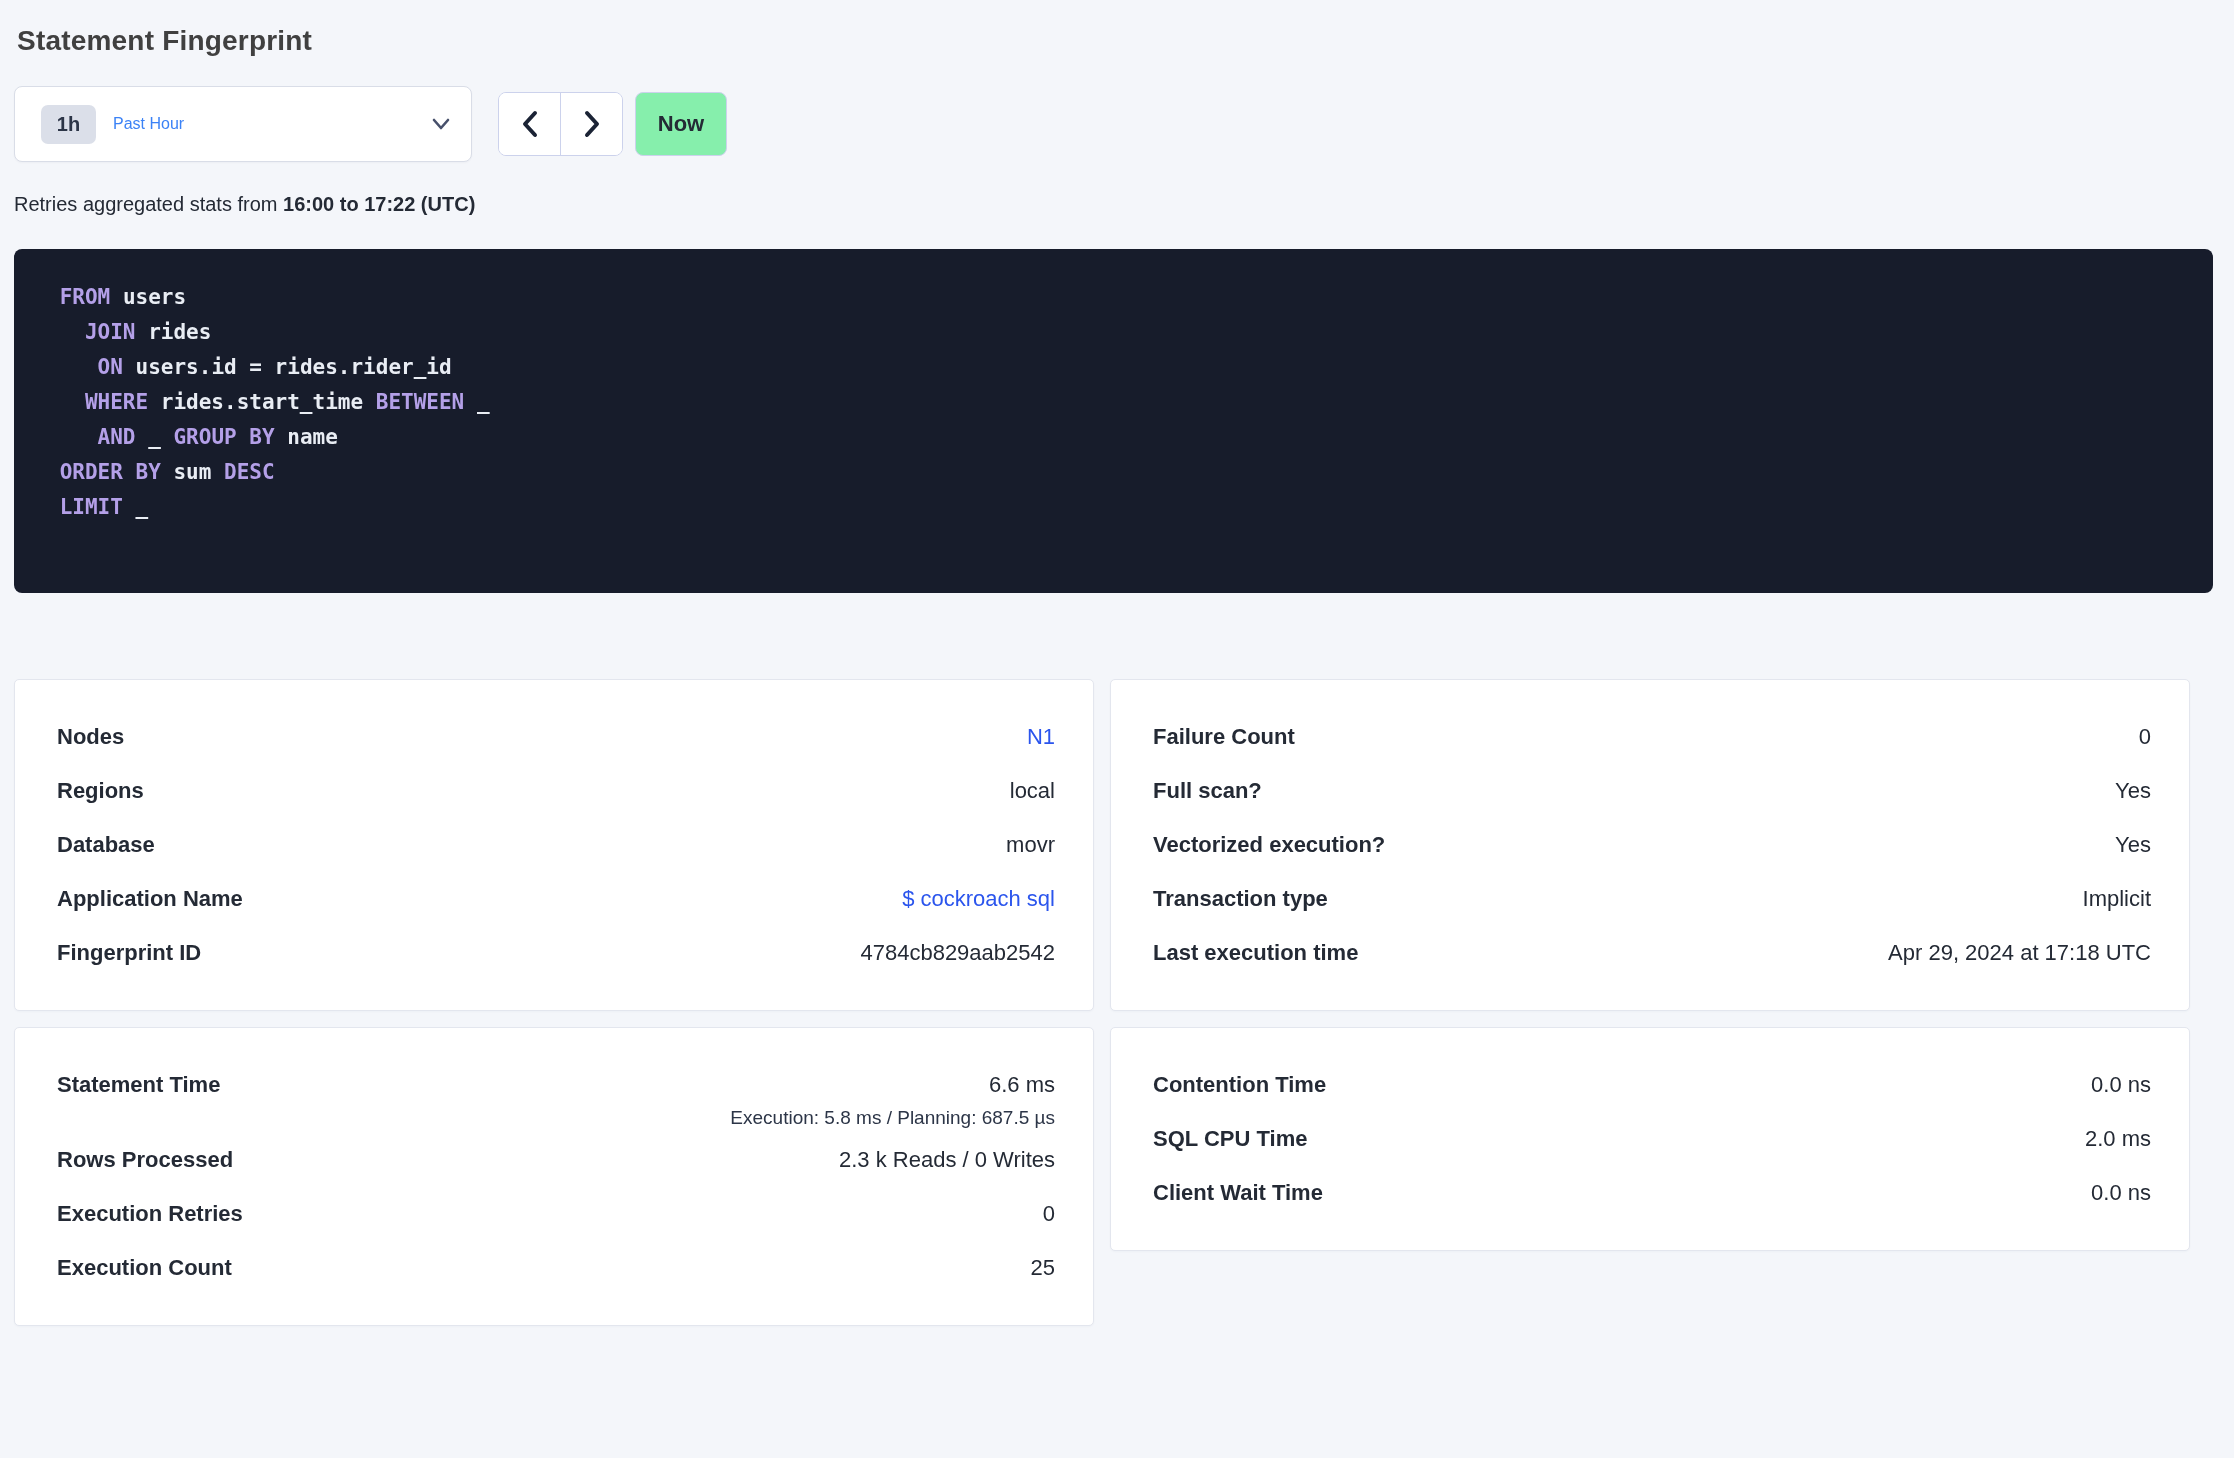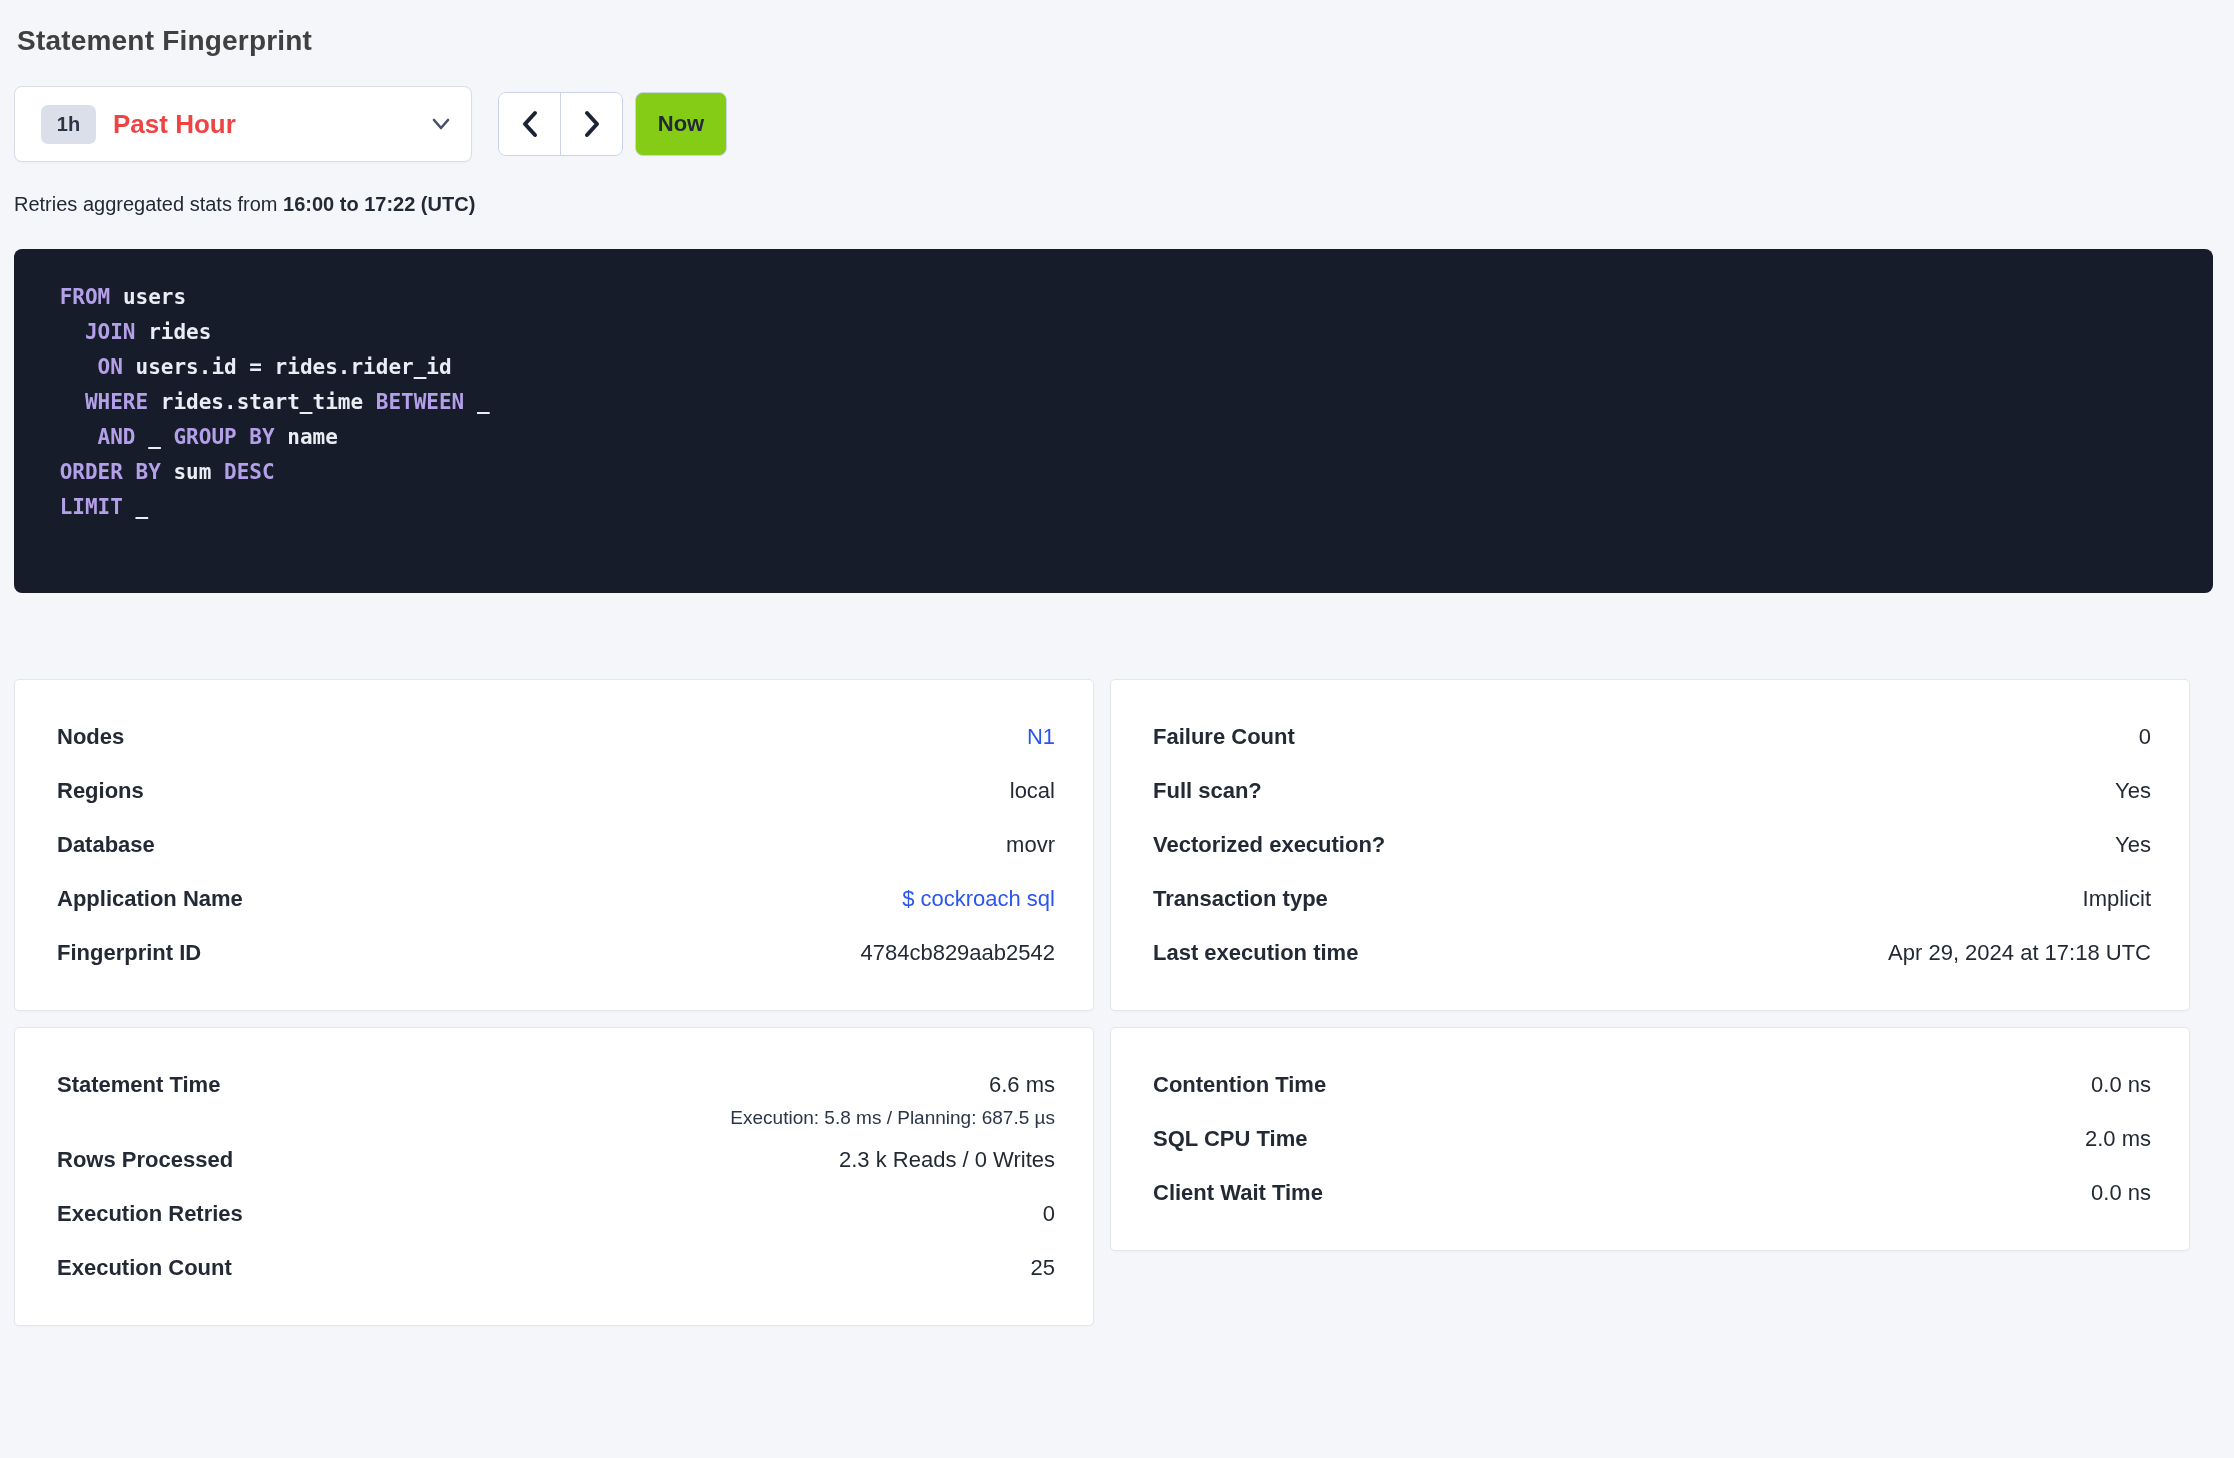--- a/index.html
+++ b/index.html
@@ -79,23 +79,23 @@
     border-radius:7px;
     display:flex;
     align-items:center;
     justify-content:center;
     font-size:20px;
     font-weight:700;
     color:#2c3547;
   }
   .range-label {
     margin-left:17px;
-    font-size:26px;
-    font-weight:700;
-    color:#ef4444;
+    font-size:16px;
+    font-weight:400;
+    color:#3b82f6;
   }
   .time-dropdown .chev { margin-left:auto; }
 
   .arrow-group {
     margin-left:26px;
     width:125px;
     height:64px;
     background:#fff;
     border:1px solid #ccd2ec;
     border-radius:8px;
@@ -110,21 +110,21 @@
     cursor:pointer;
     background:#fff;
     border:none;
   }
   .arrow-btn:first-child { border-right:1px solid #ccd2ec; }
 
   .now-btn {
     margin-left:12px;
     width:92px;
     height:64px;
-    background:#84cc16;
+    background:#86efac;
     border:1px solid #ccd2ec;
     border-radius:8px;
     font-family:"Liberation Sans", sans-serif;
     font-size:22px;
     font-weight:700;
     color:#242a35;
     cursor:pointer;
   }
 
   

